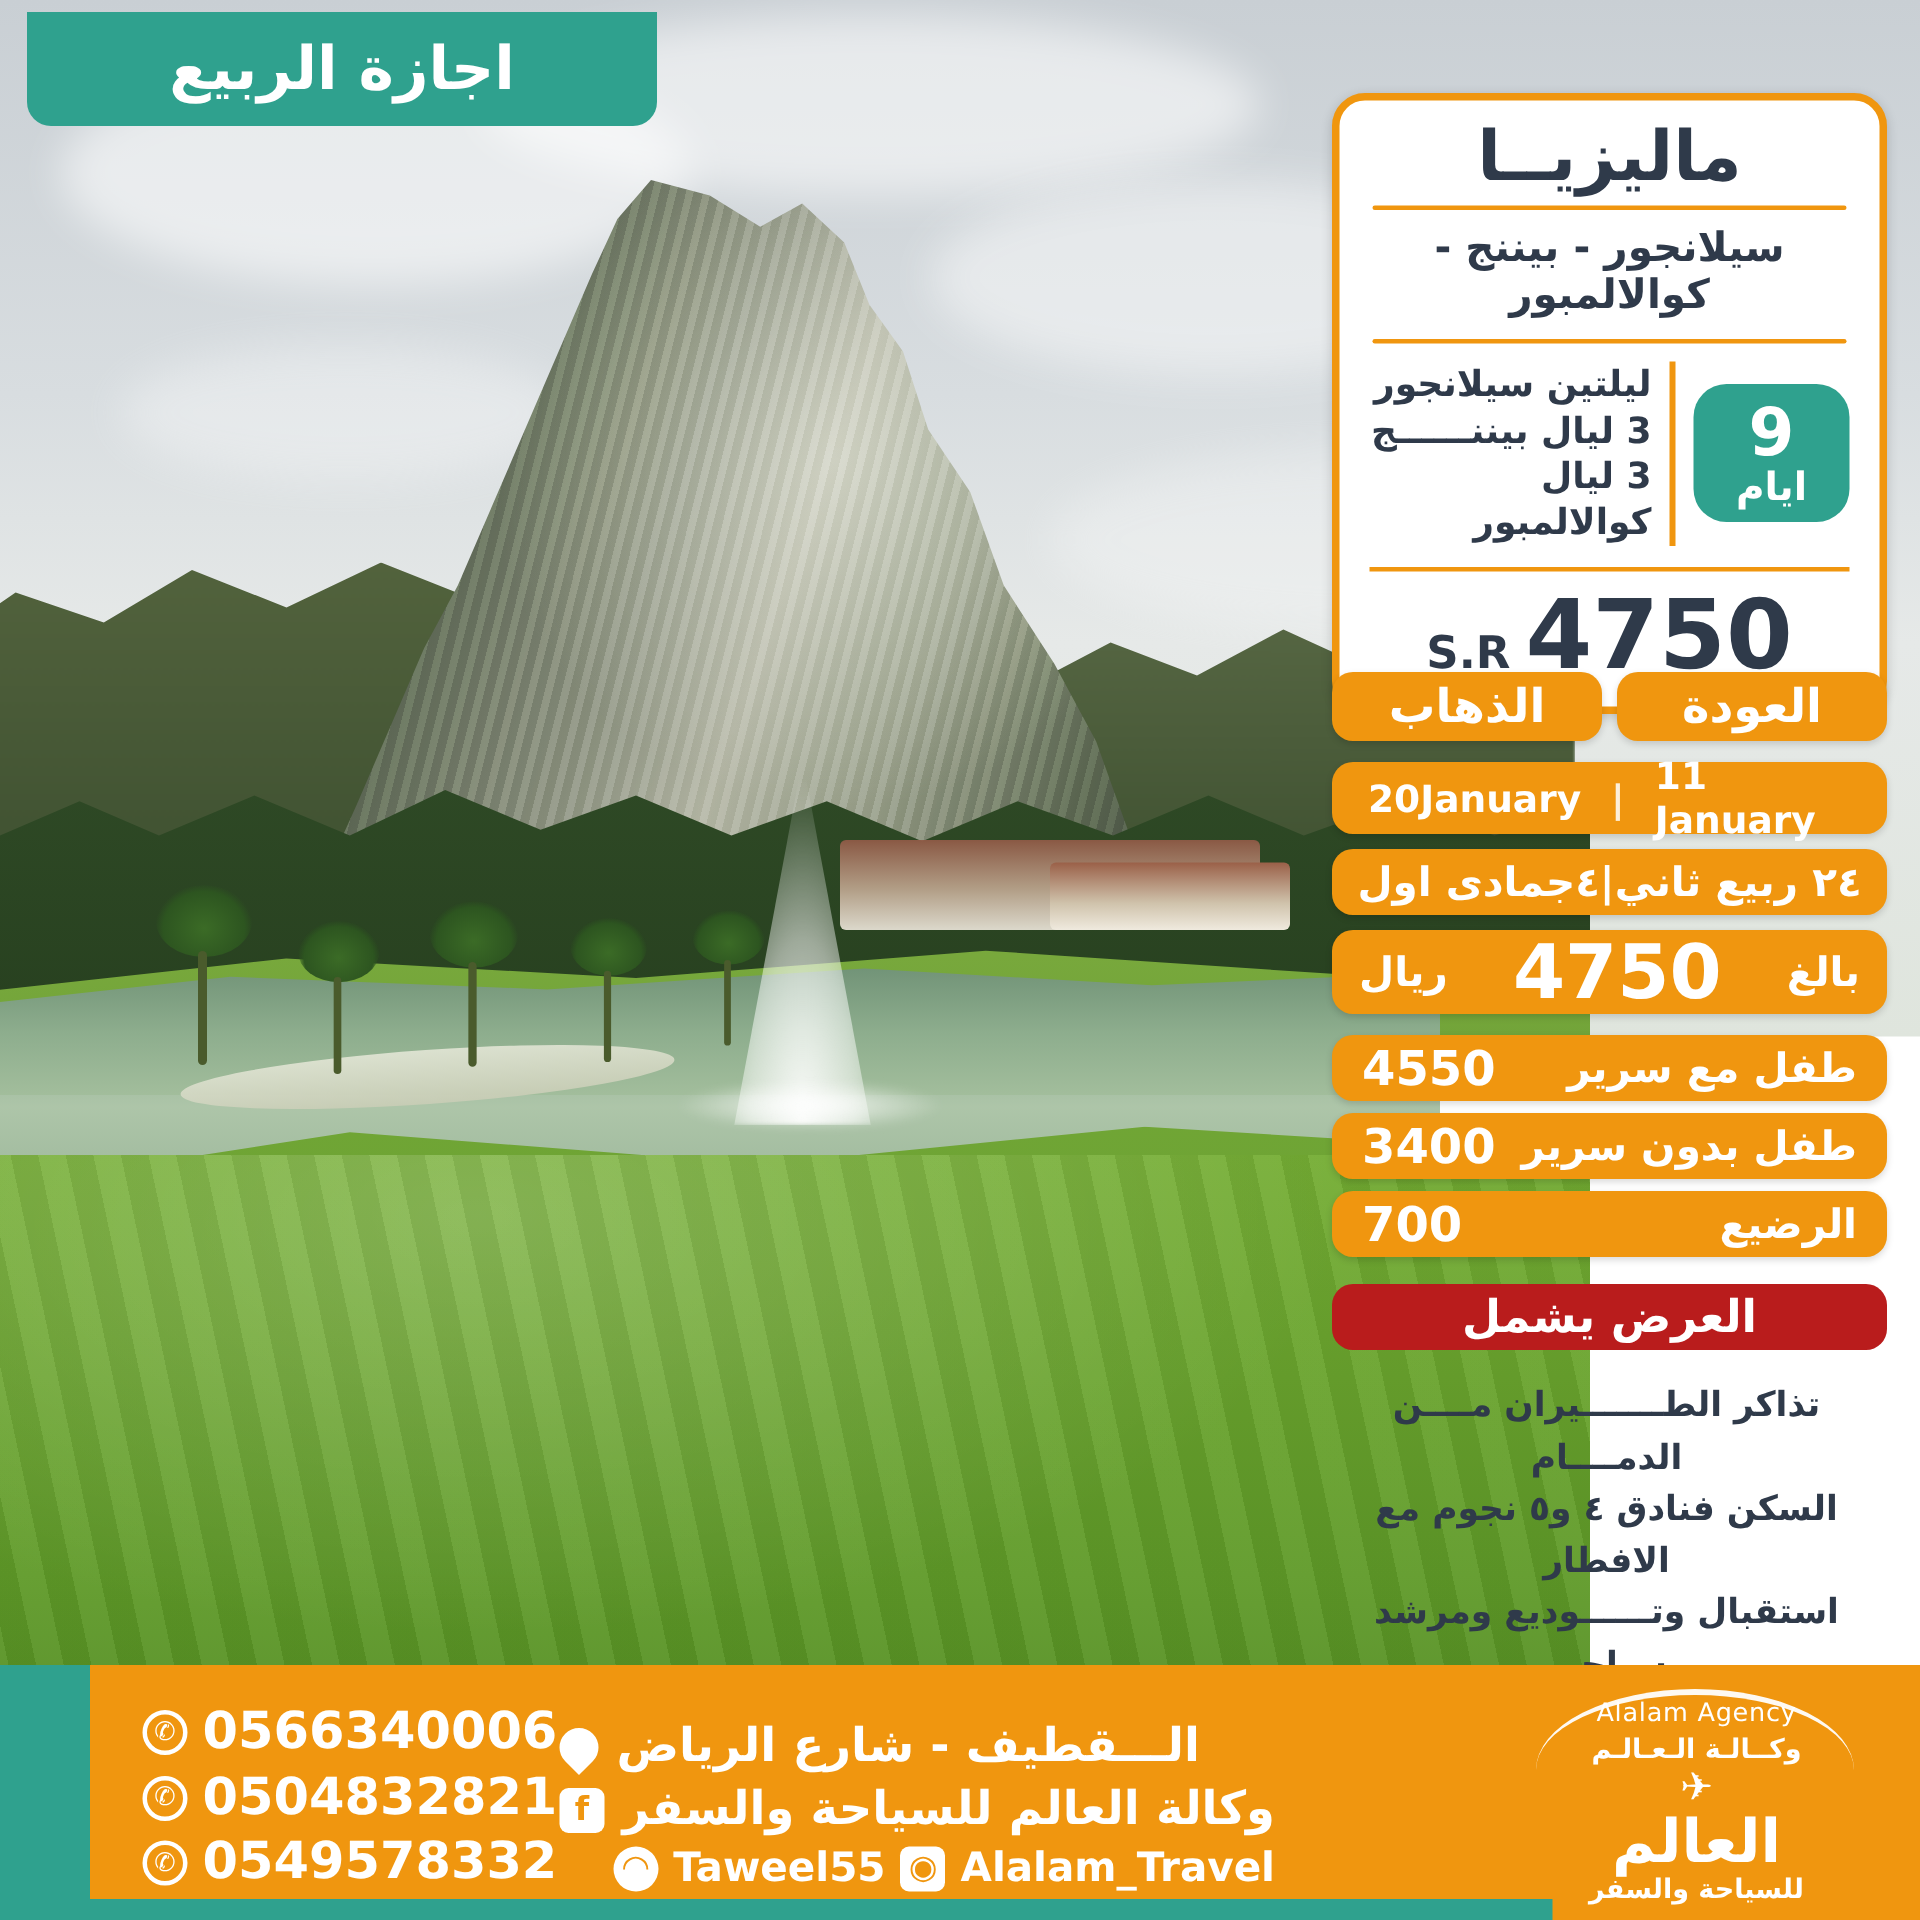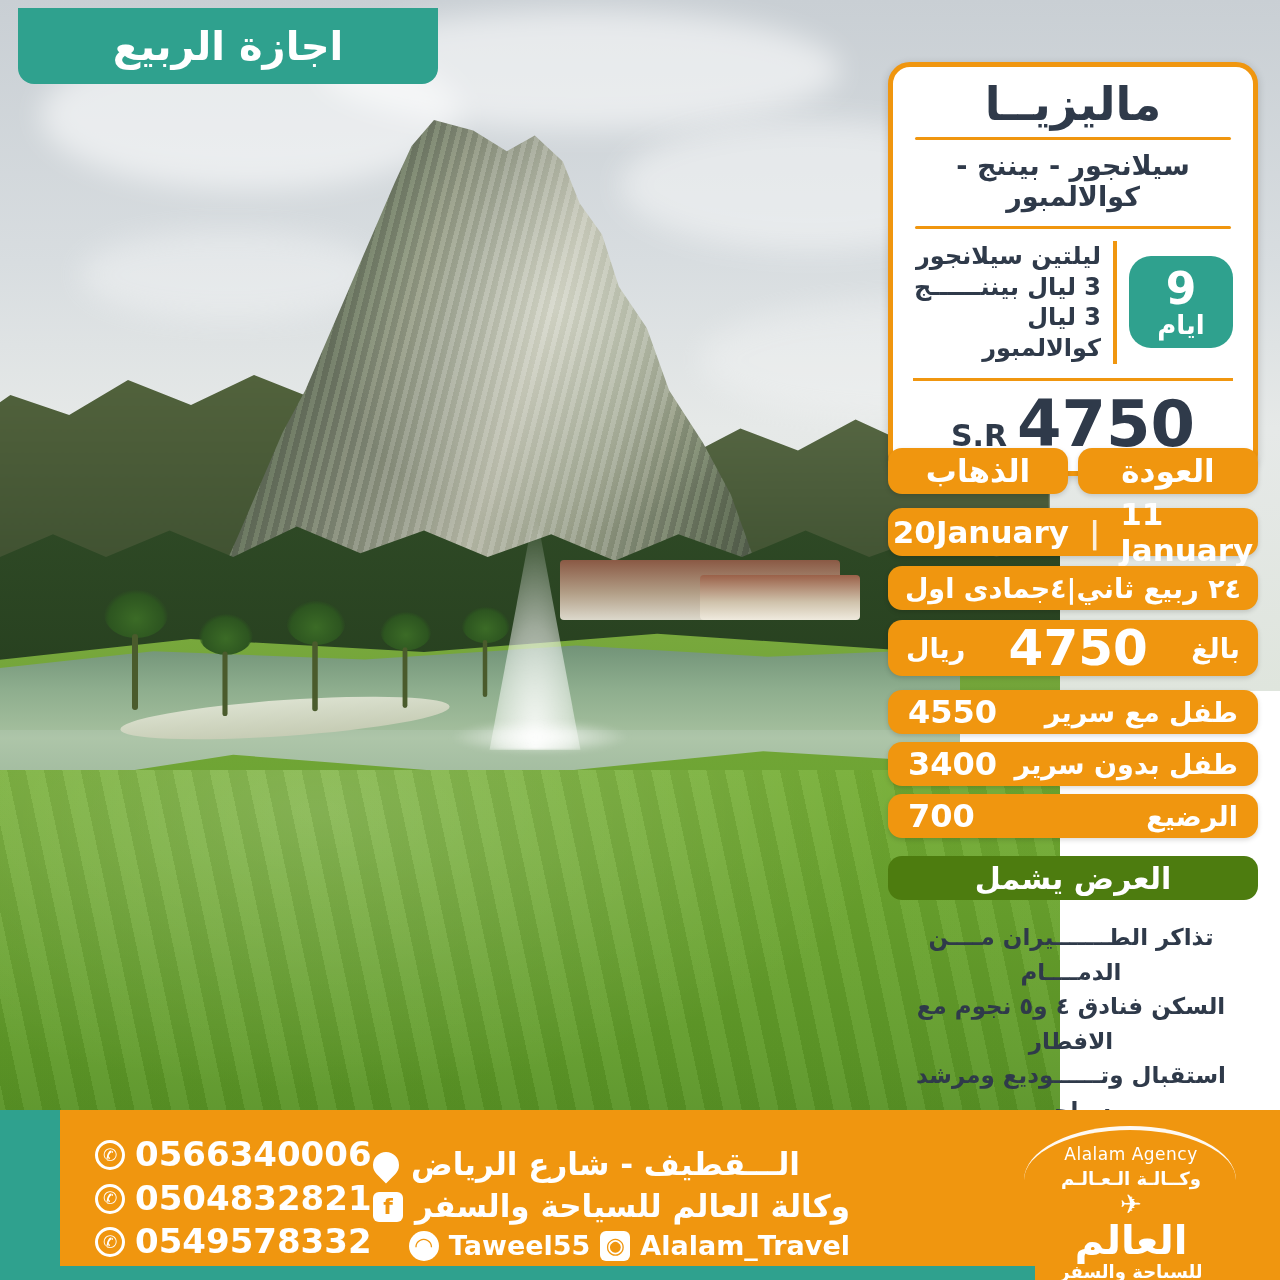--- a/index.html
+++ b/index.html
@@ -211,21 +211,21 @@
   }
   .strip-row { position: absolute; right: 22px; width: 370px; }
   .two-col { display: flex; gap: 10px; }
   .two-col > div { flex: 1; border-radius: 14px; }
 
   .dir-row { top: 448px; }
   .dir-row .orange-strip { height: 46px; font-size: 31px; }
 
   .date-row { top: 508px; }
   .date-row .orange-strip {
-    height: 48px; font-size: 31px; gap: 0;
+    height: 48px; font-size: 25px; gap: 0; padding-left: 14px;
   }
   .date-split {
     display: flex; align-items: center; justify-content: center; width: 100%;
     direction: ltr;
   }
   .date-split span { padding: 0 10px; }
   .date-split .sep { opacity: .85; }
 
   .hijri-row { top: 566px; }
   .hijri-row .orange-strip { height: 44px; font-size: 27px; }
@@ -240,21 +240,21 @@
   .pax-row .orange-strip {
     height: 44px; font-size: 27px; justify-content: space-between; padding: 0 20px;
   }
   .pax-row .val { font-size: 32px; }
   .pax1 { top: 690px; }
   .pax2 { top: 742px; }
   .pax3 { top: 794px; }
 
   .includes-title {
     position: absolute; right: 22px; top: 856px; width: 370px;
-    height: 44px; border-radius: 14px; background: #4d7c0f; color: #fff;
+    height: 44px; border-radius: 14px; background: #b91c1c; color: #fff;
     display: flex; align-items: center; justify-content: center;
     font-size: 30px; font-weight: bold;
   }
   .includes-list {
     position: absolute; right: 22px; top: 920px; width: 374px;
     text-align: center; color: #2f3a4a; font-size: 23px; font-weight: bold;
     line-height: 1.5;
   }
 
   
@@ -480,21 +480,21 @@
       <div class="social-line">
         <span class="sc">◠</span>
         <span class="txt">Taweel55</span>
         <span class="ig">◉</span>
         <span class="txt">Alalam_Travel</span>
       </div>
     </div>
 
     <div class="logo">
       <div class="swoosh"></div>
-      <div class="en" style="margin-top:24px">Alalam Agency</div>
+      <div class="en" style="margin-top:12px">Alalam Agency</div>
       <div class="ar-sub" style="margin-top:4px">وكــالـة الـعـالـم</div>
       <div class="plane">✈</div>
       <div class="ar-big">العالم</div>
       <div class="ar-sub">للسياحة والسفر</div>
     </div>
   </div>
 
 </div>
 
 </body></html>

